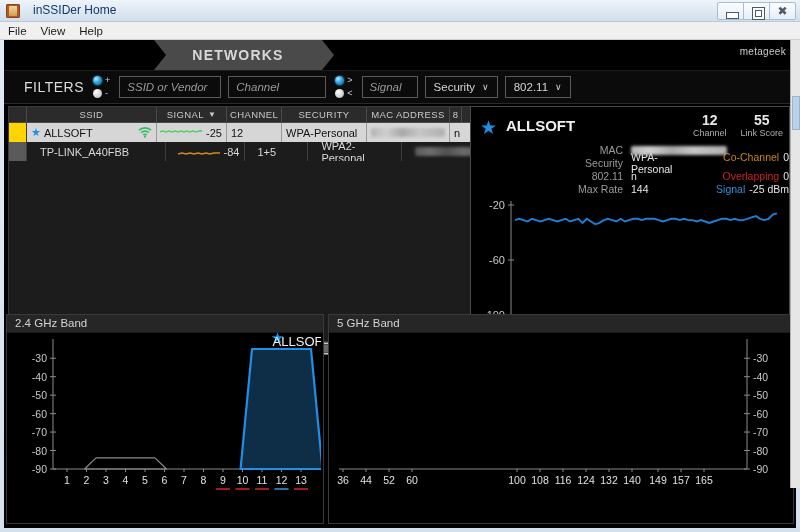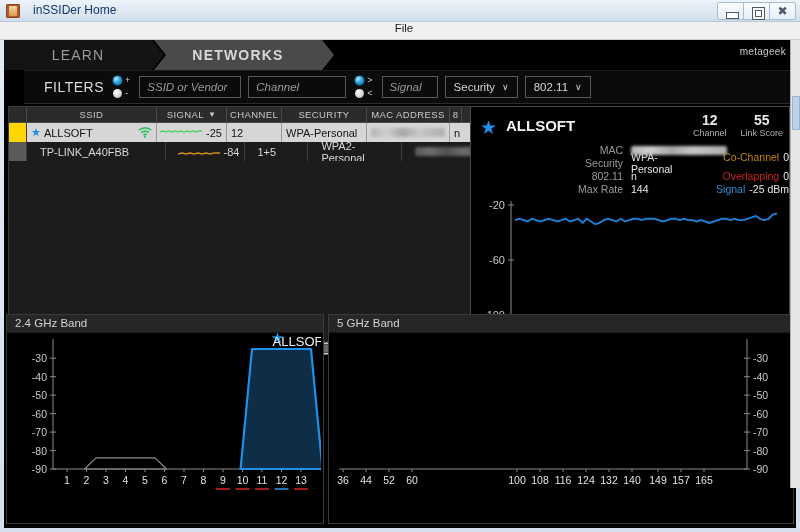--- a/index.html
+++ b/index.html
@@ -45,21 +45,21 @@
   .gl-min::after{ content:""; position:absolute; left:8px; top:9px; width:11px;height:5px;
                   border:1px solid #4c5a68; background:#fff;}
   .gl-max::after{ content:""; position:absolute; left:8px; top:4px; width:11px;height:11px;
                   border:1px solid #4c5a68; background:#fff;}
   .gl-max::before{content:""; position:absolute; left:11px; top:7px; width:5px;height:5px;
                   border:1px solid #4c5a68; z-index:2;}
   .gl-close{ font-size:12px; color:#4c5a68; line-height:16px; text-align:center;}
   
   .menubar {
     height: 18px; background: #f0f0f0; border-bottom: 1px solid #cfcfcf;
-    display: flex; align-items: center; padding-left: 8px; gap: 14px; flex-direction: column;
+    display: flex; align-items: center; padding-left: 8px; gap: 14px;
   }
   .menuitem { font-size: 11.5px; color: #1a1a1a; cursor: default; }
   
   .app {
     position: absolute; left: 4px; top: 40px; width: 792px; height: 488px;
     background: #000;
   }
   
   .navbar { height: 30px; background: #000; position: relative; }
   .chev {
@@ -78,21 +78,21 @@
     font-weight: bold; padding-right: 12px;
   }
   .brand {
     position: absolute; right: 10px; top: 6px;
     font-size: 10px; color: #c9c9c9; letter-spacing: .3px;
   }
   
   .filters {
     height: 34px; background: #0b0b0b; border-top: 1px solid #1e1e1e;
     border-bottom: 1px solid #2a2a2a;
-    display: flex; align-items: center; padding-left: 20px; gap: 7px; margin-left: 20px;
+    display: flex; align-items: center; padding-left: 20px; gap: 7px;
   }
   .filters-label { font-size: 14px; color: #dcdcdc; letter-spacing: .5px; }
   .radiopair { display: flex; flex-direction: column; gap: 2px; margin: 0 2px; }
   .radiorow { display: flex; align-items: center; gap: 3px; height: 11px; }
   .radio {
     width: 9px; height: 9px; border-radius: 50%;
     background: radial-gradient(circle at 35% 32%, #bfe8ff 0%, #29a3e0 45%, #0d6fa8 100%);
     box-shadow: 0 0 2px #2fa8e8;
   }
   .radio.off { background: radial-gradient(circle at 35% 32%, #ffffff 0%, #d2d2d2 60%, #9a9a9a 100%); box-shadow:none;}
@@ -211,21 +211,20 @@
 
   <div class="menubar">
     <div class="menuitem">File</div>
     <div class="menuitem">View</div>
     <div class="menuitem">Help</div>
   </div>
 
   <div class="app">
 
     <div class="navbar">
-      <div class="chev learn">LEARN</div>
       <div class="chev networks">NETWORKS</div>
       <div class="brand">metageek</div>
     </div>
 
     <div class="filters">
       <div class="filters-label">FILTERS</div>
 
       <div class="radiopair">
         <div class="radiorow">
           <div class="radio"></div>

